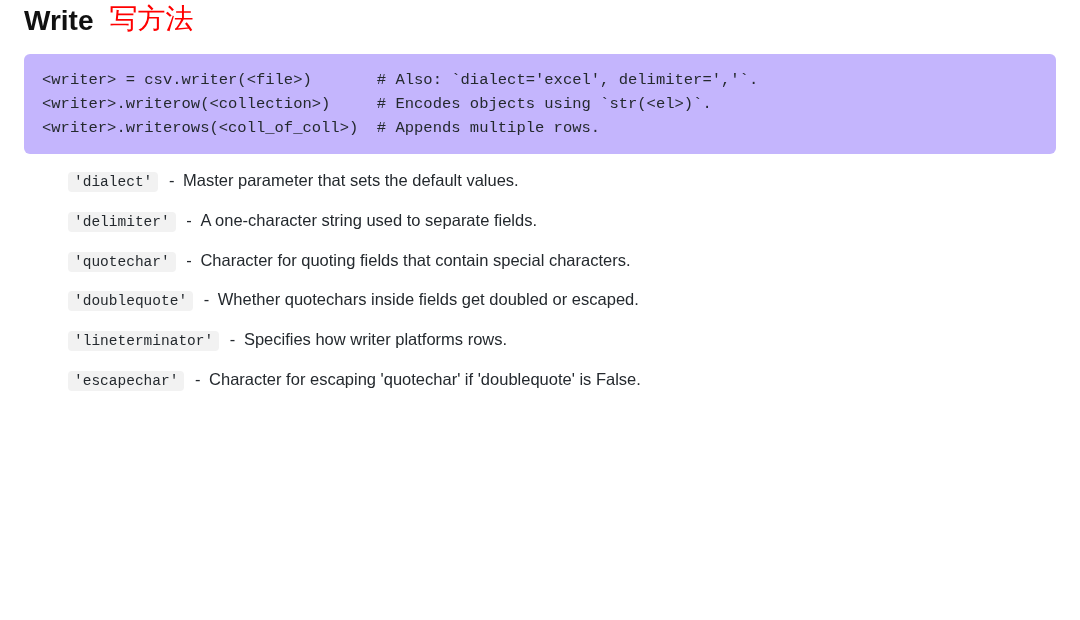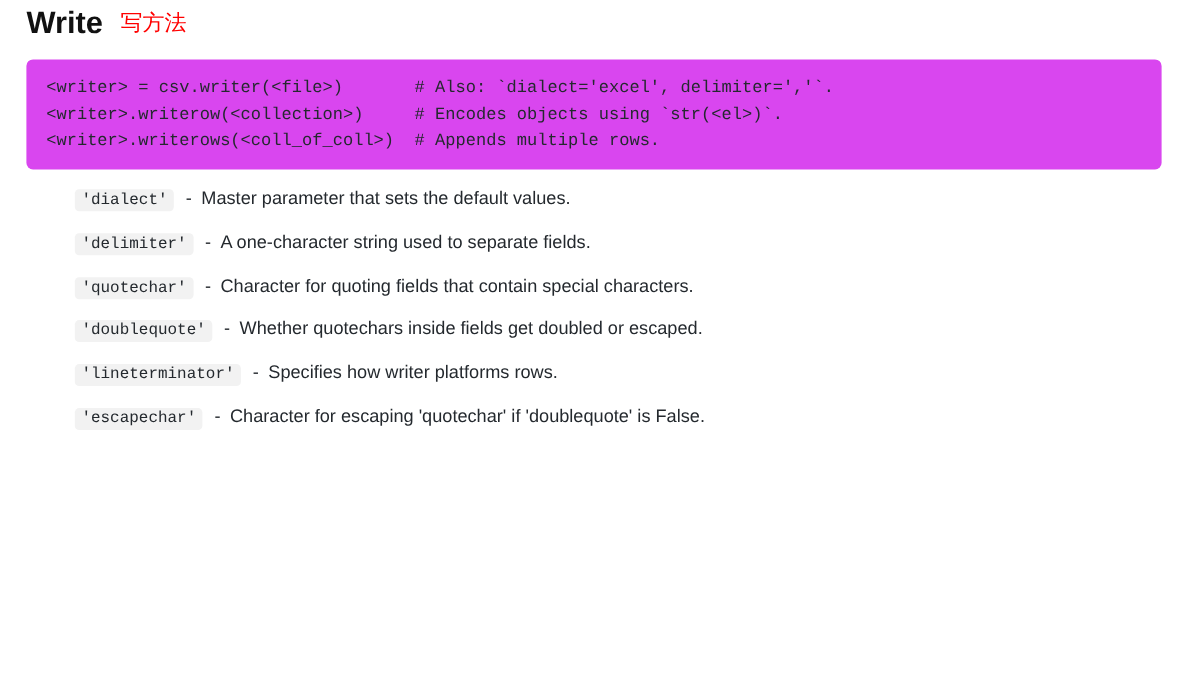--- a/index.html
+++ b/index.html
@@ -11,38 +11,38 @@
     color: #24292e;
     font-size: 16.5px;
     line-height: 1.5;
   }
   .page {
     padding: 0 24px 24px 24px;
     box-sizing: border-box;
   }
   .section-head {
     display: flex;
-    align-items: center;
+    align-items: flex-start;
     gap: 16px;
     margin: 0 0 12px 0;
   }
   h2.title {
     font-size: 28px;
     font-weight: 600;
     margin: 0;
     color: #111;
   }
   .annotation {
-    font-family: Liberation Sans, sans-serif;
+    font-family: Liberation Mono, monospace;
     color: #ff0000;
-    font-size: 20px;
+    font-size: 28px;
     font-weight: 400;
   }
   pre.codeblock {
-    background: #d946ef;
+    background: #c4b5fd;
     border-radius: 6px;
     padding: 14px 18px;
     margin: 0 0 12px 0;
     font-family: SFMono-Regular, Consolas, "Liberation Mono", Menlo, monospace;
     font-size: 15.5px;
     line-height: 1.55;
     color: #24292e;
     white-space: pre;
     overflow: hidden;
   }

